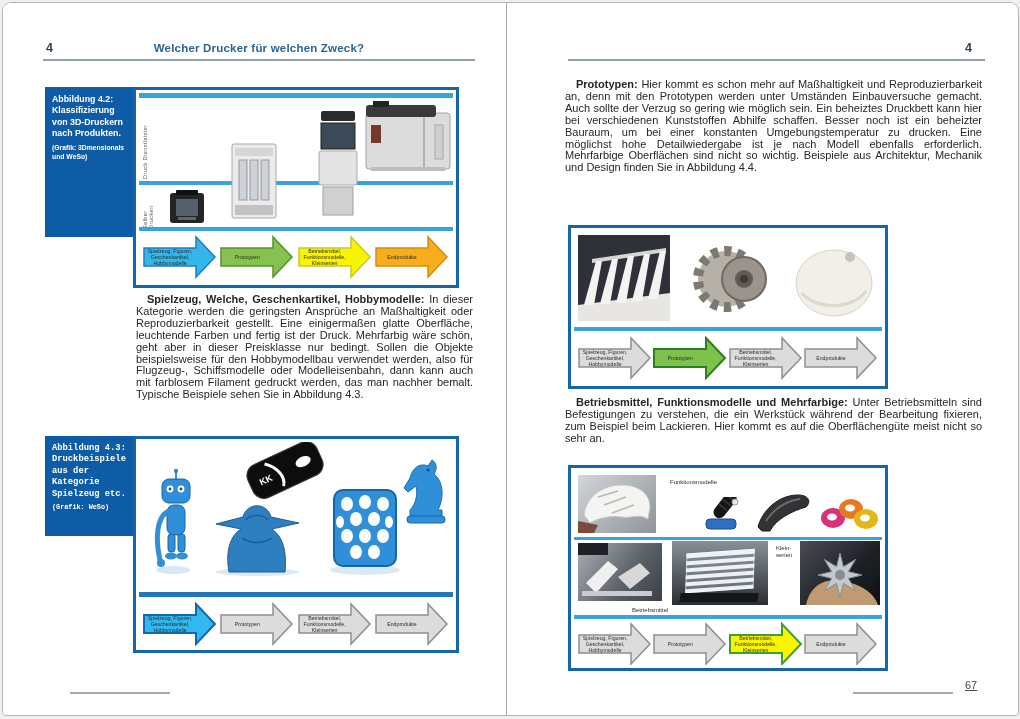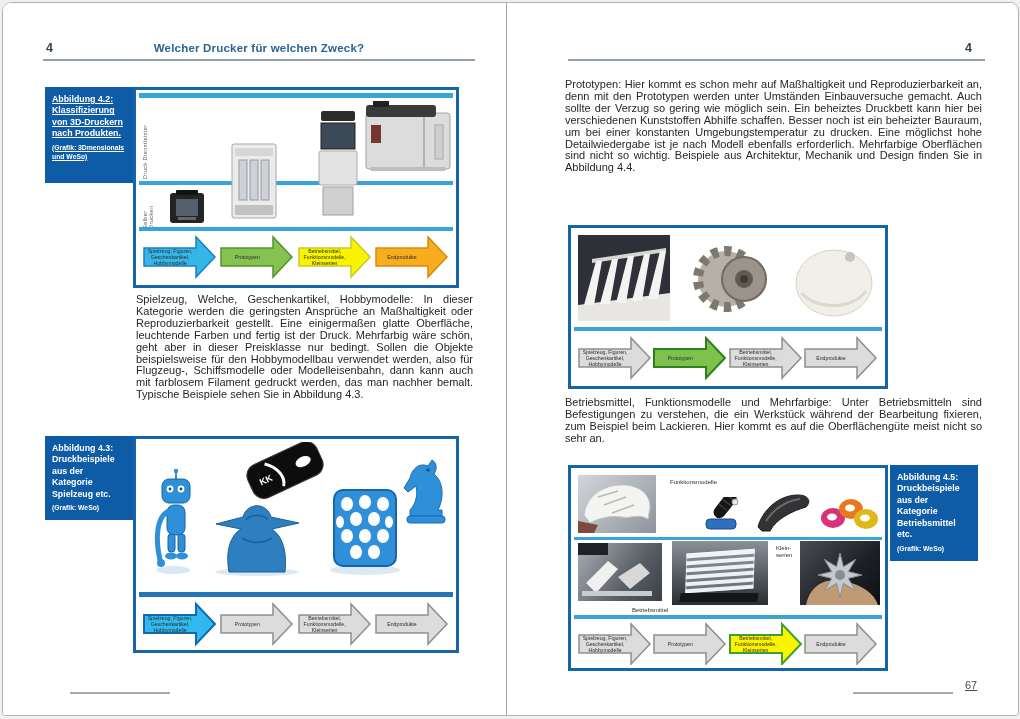--- a/index.html
+++ b/index.html
@@ -17,21 +17,21 @@
   .htitle-l{position:absolute;left:40px;top:39px;width:432px;text-align:center;
     font-size:11.5px;font-weight:bold;color:#2a6496;letter-spacing:.2px;}
   .htitle-r{position:absolute;left:60px;top:40px;width:330px;text-align:right;
     font-size:11.5px;color:#9e9e9e;letter-spacing:.3px;}
   .hrule{position:absolute;height:1.8px;background:#93a1ab;}
   .pnum{position:absolute;font-size:11px;color:#4a4a4a;}
   .pline{position:absolute;height:1.5px;background:#a8a8a8;}
 
   
   .par{position:absolute;font-size:11px;line-height:11.9px;text-align:justify;color:#262626;}
-  .par b{font-weight:400;}
+  .par b{font-weight:700;margin-left:11px;}
 
   
   .cap{position:absolute;background:#0f5ca6;color:#fff;padding:7px 7px;box-sizing:border-box;}
   .cap .t,.cap .b{font-weight:bold;font-size:8.8px;line-height:1.3;}
   .cap .c{font-weight:bold;font-size:6.8px;line-height:1.35;margin-top:3px;}
 
   
   .frame{position:absolute;border:3px solid #1565a8;background:#fff;padding:3px;box-sizing:border-box;}
   .fcontent{position:relative;width:100%;height:100%;background:#fff;overflow:hidden;}
   .band{position:absolute;left:0;right:0;background:#39a3da;}
@@ -67,21 +67,21 @@
 <body>
 
 <div class="spread">
 
   <div class="page page-left">
 
     <span class="hnum" style="left:43px;top:38px;">4</span>
     <span class="htitle-l">Welcher Drucker für welchen Zweck?</span>
     <div class="hrule" style="left:40px;top:56px;width:432px;"></div>
 
-    <div class="cap" style="left:42px;top:84px;width:88px;height:96px;text-decoration:underline;">
+    <div class="cap" style="left:42px;top:84px;width:88px;height:150px;">
       <div class="t">Abbildung 4.2:</div>
       <div class="b">Klassifizierung von 3D-Druckern nach Produkten.</div>
       <div class="c">(Grafik: 3Dmensionals und WeSo)</div>
     </div>
 
     <div class="frame" style="left:130px;top:84px;width:326px;height:201px;">
       <div class="fcontent">
         <div class="band" style="top:0;height:5px;"></div>
         <span class="vlabel" style="left:3px;top:10px;height:76px;">Druck Dienstleister</span>
         <div class="band" style="top:88px;height:4px;"></div>
@@ -147,21 +147,21 @@
         </div>
 
       </div>
     </div>
 
     <div class="par" style="left:133px;top:291px;width:337px;">
       <b>Spielzeug, Welche, Geschenkartikel, Hobbymodelle:</b>
       <span>In dieser Kategorie werden die geringsten Ansprüche an Maßhaltigkeit oder Reproduzierbarkeit gestellt. Eine einigermaßen glatte Oberfläche, leuchtende Farben und fertig ist der Druck. Mehrfarbig wäre schön, geht aber in dieser Preisklasse nur bedingt. Sollen die Objekte beispielsweise für den Hobbymodellbau verwendet werden, also für Flugzeug-, Schiffsmodelle oder Modelleisenbahn, dann kann auch mit farblosem Filament gedruckt werden, das man nachher bemalt. Typische Beispiele sehen Sie in Abbildung 4.3.</span>
     </div>
 
-    <div class="cap" style="left:42px;top:433px;width:88px;height:84px;">
+    <div class="cap" style="left:42px;top:433px;width:88px;height:100px;font-family:Liberation Mono, monospace;">
       <div class="t">Abbildung 4.3:</div>
       <div class="b">Druckbeispiele aus der Kategorie Spielzeug etc.</div>
       <div class="c">(Grafik: WeSo)</div>
     </div>
 
     <div class="frame" style="left:130px;top:433px;width:326px;height:217px;">
       <div class="fcontent">
         <svg class="obj" style="left:14px;top:26px;" width="46" height="108" viewBox="0 0 46 108">
           <ellipse cx="20" cy="102" rx="17" ry="4" fill="#d7e7f4"></ellipse>
           <line x1="23" y1="3" x2="23" y2="11" stroke="#1565a8" stroke-width="1.5"></line>
@@ -404,22 +404,17 @@
           <div class="arrow a-gray">
             <svg width="74" height="46" viewBox="0 0 74 46">
                 <polygon points="1,14 53,14 53,3 72,23 53,43 53,32 1,32" stroke-width="1.5"></polygon>
               </svg>
             <span class="albl">Endprodukte</span>
           </div>
         </div>
       </div>
     </div>
 
-    <div class="cap" style="left:377px;top:462px;width:88px;height:96px;">
-      <div class="t">Abbildung 4.5:</div>
-      <div class="b">Druckbeispiele aus der Kategorie Betriebsmittel etc.</div>
-      <div class="c">(Grafik: WeSo)</div>
-    </div>
 
     <div class="pline" style="left:340px;top:689px;width:100px;"></div>
     <span class="pnum" style="left:452px;top:676px;text-decoration:underline;">67</span>
   </div>
 </div>
 
 </body></html>

